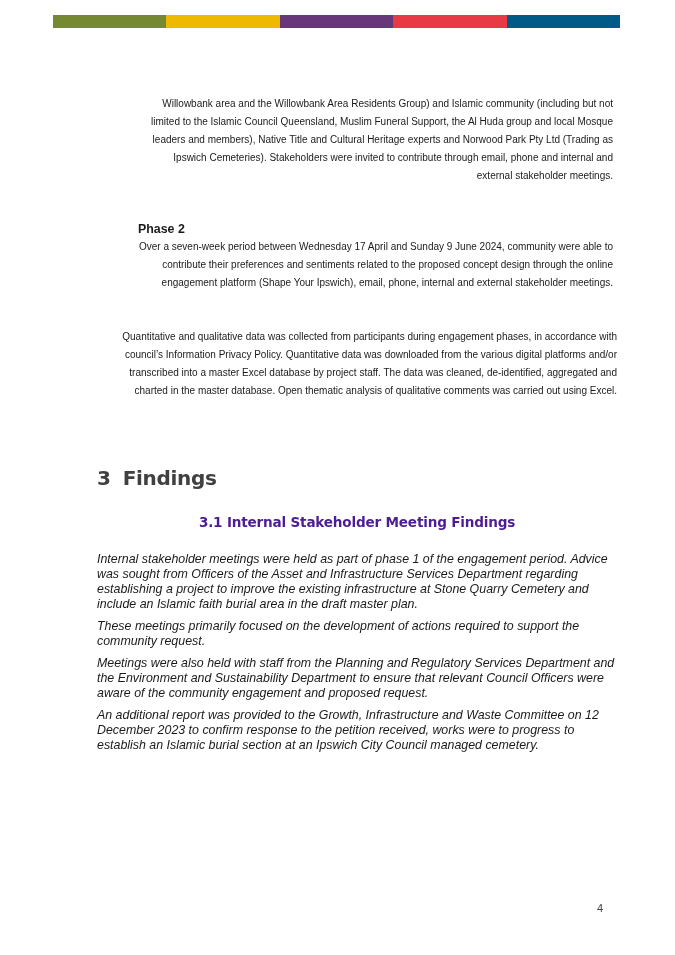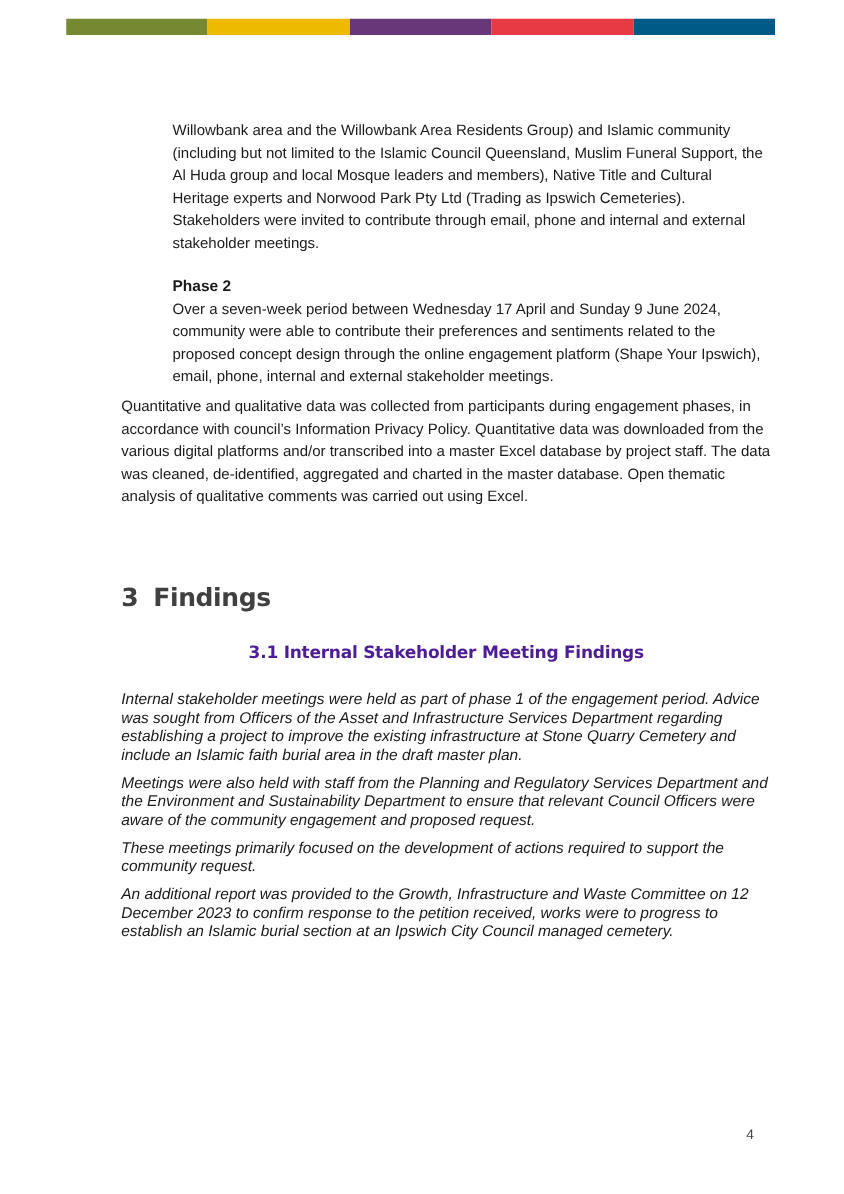--- a/index.html
+++ b/index.html
@@ -1,20 +1,20 @@
 <!DOCTYPE html>
 <html><head>
   <meta charset="utf-8">
   <style>
     html, body { margin: 0; padding: 0; background: #ffffff; }
     body { width: 675px; height: 955px; position: relative; overflow: hidden; font-family: "Liberation Sans", sans-serif; color: #1a1a1a; }
     .color-bar { position: absolute; left: 53px; top: 15px; width: 567px; height: 13px; display: flex; }
     .color-bar .seg { flex: 1; height: 100%; }
     .block { position: absolute; }
-    .p { font-size: 12px; line-height: 18px; margin: 0; }
+    .p { font-size: 10px; line-height: 18px; margin: 0; text-align: right; }
     .p-tight { font-size: 12.4px; line-height: 15px; margin: 0; font-style: italic; }
     .sub { font-weight: bold; font-size: 12.4px; line-height: 18px; margin: 0; }
     .h1 { font-family: "DejaVu Sans", sans-serif; font-weight: bold; font-size: 20px; margin: 0; color: #404040; letter-spacing: -0.3px; }
     .h1 .num { margin-right: 12px; }
     .h2 { font-family: "DejaVu Sans", sans-serif; font-weight: bold; font-size: 13.6px; margin: 0; color: #4c1d95; letter-spacing: -0.2px; text-align: center; }
     .page-num { position: absolute; left: 597px; top: 902px; font-size: 11px; color: #444; }
   </style>
 </head>
 <body>
 
@@ -28,32 +28,32 @@
 
 <div class="block" style="left:138px; top:95px; width:475px;">
   <p class="p">Willowbank area and the Willowbank Area Residents Group) and Islamic community (including but not limited to the Islamic Council Queensland, Muslim Funeral Support, the Al Huda group and local Mosque leaders and members), Native Title and Cultural Heritage experts and Norwood Park Pty Ltd (Trading as Ipswich Cemeteries).  Stakeholders were invited to contribute through email, phone and internal and external stakeholder meetings.</p>
 </div>
 
 <div class="block" style="left:138px; top:220px; width:475px;">
   <p class="sub">Phase 2</p>
   <p class="p">Over a seven-week period between Wednesday 17 April and Sunday 9 June 2024, community were able to contribute their preferences and sentiments related to the proposed concept design through the online engagement platform (Shape Your Ipswich), email, phone, internal and external stakeholder meetings.</p>
 </div>
 
-<div class="block" style="left:97px; top:316px; width:520px;">
+<div class="block" style="left:97px; top:328px; width:520px;">
   <p class="p">Quantitative and qualitative data was collected from participants during engagement phases, in accordance with council’s Information Privacy Policy. Quantitative data was downloaded from the various digital platforms and/or transcribed into a master Excel database by project staff. The data was cleaned, de-identified, aggregated and charted in the master database. Open thematic analysis of qualitative comments was carried out using Excel.</p>
 </div>
 
 <div class="block" style="left:97px; top:466px; width:520px;">
   <p class="h1"><span class="num">3</span><span>Findings</span></p>
 </div>
 
 <div class="block" style="left:97px; top:514px; width:520px;">
   <p class="h2">3.1 Internal Stakeholder Meeting Findings</p>
 </div>
 
 <div class="block" style="left:97px; top:552px; width:525px;">
   <p class="p-tight" style="margin-bottom:7px;">Internal stakeholder meetings were held as part of phase 1 of the engagement period. Advice was sought from Officers of the Asset and Infrastructure Services Department regarding establishing a project to improve the existing infrastructure at Stone Quarry Cemetery and include an Islamic faith burial area in the draft master plan.</p>
+  <p class="p-tight" style="margin-bottom:7px;">These meetings primarily focused on the development of actions required to support the community request.</p>
   <p class="p-tight" style="margin-bottom:7px;">Meetings were also held with staff from the Planning and Regulatory Services Department and the Environment and Sustainability Department to ensure that relevant Council Officers were aware of the community engagement and proposed request.</p>
-  <p class="p-tight" style="margin-bottom:7px;">These meetings primarily focused on the development of actions required to support the community request.</p>
   <p class="p-tight">An additional report was provided to the Growth, Infrastructure and Waste Committee on 12 December 2023 to confirm response to the petition received, works were to progress to establish an Islamic burial section at an Ipswich City Council managed cemetery.</p>
 </div>
 
 <div class="page-num">4</div>
 
 </body></html>

